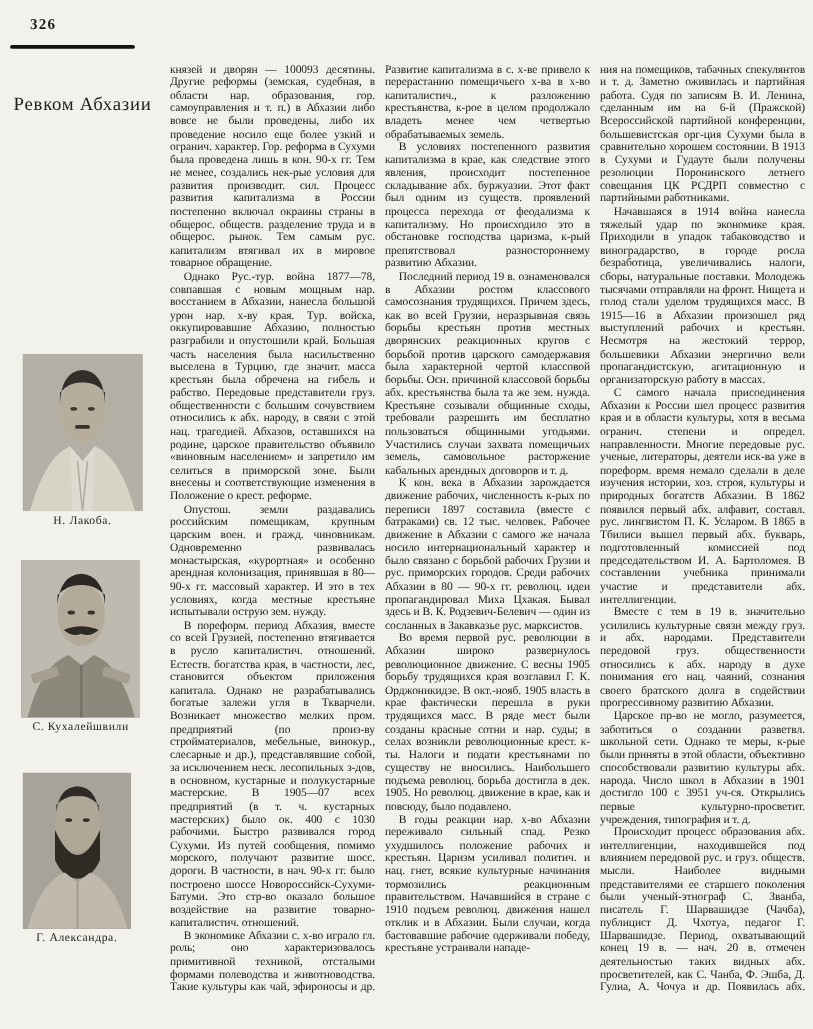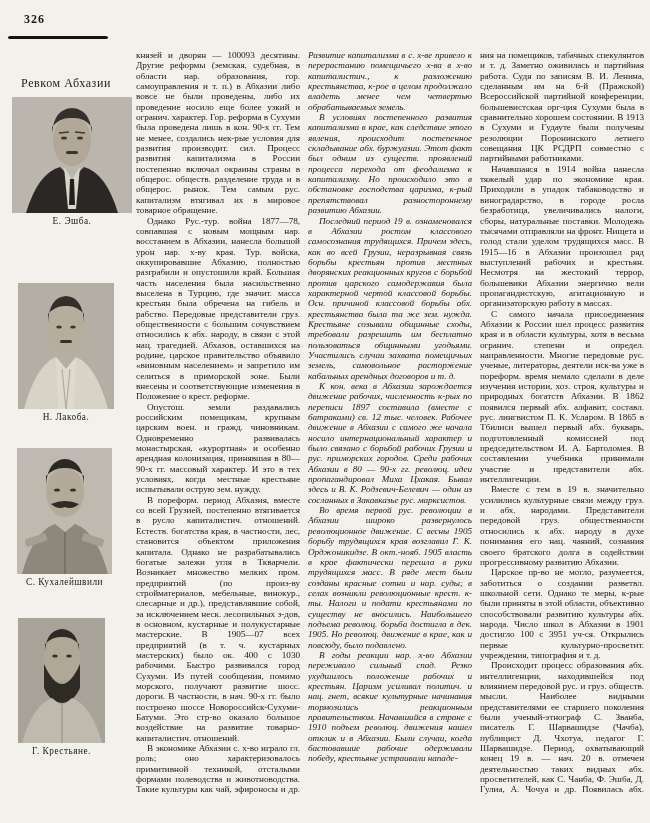--- a/index.html
+++ b/index.html
@@ -19,21 +19,21 @@
     position:absolute;left:18px;top:12px;
     font-size:12px;font-weight:bold;letter-spacing:1px;
   }
   .pagenum-rule{
     position:absolute;left:2px;top:36px;width:100px;height:3px;
     background:#15130f;
     border-radius:2px/1.5px;
   }
   .group-caption{
     position:absolute;left:0;top:76px;width:120px;
-    text-align:center;font-size:12px;letter-spacing:0.6px;color:#23211d;
+    text-align:center;font-size:15px;letter-spacing:0.6px;color:#23211d;
   }
   figure{margin:0;position:absolute;}
   figure .photo{
     display:block;width:100%;
     box-shadow:0 0 0 1px #8f8a80 inset;
     filter:contrast(0.95);
   }
   figcaption{
     text-align:center;font-size:9.3px;letter-spacing:0.5px;color:#23211d;
     margin-top:3px;
@@ -49,51 +49,35 @@
 
   
   .col{
     position:absolute;top:10px;height:786px;width:164px;
     overflow:hidden;
     font-size:9.2px;line-height:10.35px;
     text-align:justify;
     letter-spacing:-0.05px;
   }
   .col1{left:136px;}
-  .col2{left:308px;font-style:italic;}
+  .col2{left:308px;}
   .col3{left:480px;}
   .col p{margin:0;text-indent:11px;}
   .col p.cont{text-indent:0;margin-top:40px;}
 </style>
 </head>
 <body>
 
 <div class="page">
 
   <div class="leftrail">
     <div class="pagenum">326</div>
     <div class="pagenum-rule"></div>
     <div class="group-caption">Ревком Абхазии</div>
 
-    <figure class="fig1">
-      <svg class="photo" viewBox="0 0 120 116" preserveAspectRatio="none">
-        <rect x="0" y="0" width="120" height="116" fill="#c9c5bb"></rect>
-        <rect x="0" y="0" width="120" height="116" fill="#9a958a" opacity="0.25"></rect>
-        <ellipse cx="60" cy="44" rx="19" ry="25" fill="#b4aa99"></ellipse>
-        <path d="M40,36 Q42,12 60,11 Q78,12 80,36 L80,30 Q72,20 60,21 Q48,20 40,30 Z" fill="#312c26"></path>
-        <ellipse cx="52" cy="41" rx="3" ry="1.6" fill="#3a342c"></ellipse>
-        <ellipse cx="68" cy="41" rx="3" ry="1.6" fill="#3a342c"></ellipse>
-        <path d="M47,36 L57,35 M63,35 L73,36" stroke="#3a342c" stroke-width="1.6" fill="none"></path>
-        <rect x="54" y="54" width="12" height="3" rx="1.5" fill="#352f28"></rect>
-        <path d="M14,116 Q26,76 48,70 L60,82 L72,70 Q94,76 106,116 Z" fill="#262220"></path>
-        <path d="M52,70 L60,82 L68,70 L64,112 L56,112 Z" fill="#ded9cd"></path>
-        <path d="M58,82 L62,82 L63,108 L57,108 Z" fill="#1d1a17"></path>
-      </svg>
-      <figcaption>Е. Эшба.</figcaption>
-    </figure>
 
     <figure class="fig2">
       <svg class="photo" viewBox="0 0 96 126" preserveAspectRatio="none">
         <rect x="0" y="0" width="96" height="126" fill="#b7b2a7"></rect>
         <ellipse cx="48" cy="46" rx="18" ry="25" fill="#b9af9e"></ellipse>
         <path d="M30,40 Q31,14 48,13 Q65,14 66,40 L66,31 Q58,22 48,23 Q38,22 30,31 Z" fill="#2f2a24"></path>
         <ellipse cx="41" cy="44" rx="2.8" ry="1.5" fill="#38322a"></ellipse>
         <ellipse cx="55" cy="44" rx="2.8" ry="1.5" fill="#38322a"></ellipse>
         <rect x="42" y="57" width="12" height="3" rx="1.5" fill="#332d26"></rect>
         <path d="M6,126 Q18,82 38,74 L48,86 L58,74 Q78,82 90,126 Z" fill="#dcd7cb"></path>
@@ -124,21 +108,21 @@
         <rect x="0" y="0" width="87" height="125" fill="#aaa599"></rect>
         <ellipse cx="44" cy="40" rx="18" ry="23" fill="#b3a998"></ellipse>
         <path d="M27,32 Q29,12 44,11 Q59,12 61,32 L61,26 Q53,18 44,19 Q35,18 27,26 Z" fill="#2b2622"></path>
         <ellipse cx="37" cy="38" rx="2.8" ry="1.5" fill="#2f2a24"></ellipse>
         <ellipse cx="51" cy="38" rx="2.8" ry="1.5" fill="#2f2a24"></ellipse>
         <path d="M26,44 Q26,78 44,80 Q62,78 62,44 Q62,60 58,66 Q52,74 44,74 Q36,74 30,66 Q26,60 26,44 Z" fill="#2a251f"></path>
         <path d="M26,46 Q44,86 62,46 L62,70 Q56,84 44,85 Q32,84 26,70 Z" fill="#2a251f"></path>
         <path d="M4,125 Q14,88 34,80 L44,88 L54,80 Q74,88 84,125 Z" fill="#c3bdb0"></path>
         <path d="M44,88 L44,125" stroke="#9a9488" stroke-width="1.2"></path>
       </svg>
-      <figcaption>Г. Крестьяне.</figcaption>
+      <figcaption>Г. Александра.</figcaption>
     </figure>
   </div>
 
   <div class="col col1">
       <p class="cont">князей и дворян — 100093 десятины. Другие реформы (земская, судебная, в области нар. образования, гор. самоуправления и т. п.) в Абхазии либо вовсе не были проведены, либо их проведение носило еще более узкий и огранич. характер. Гор. реформа в Сухуми была проведена лишь в кон. 90-х гг. Тем не менее, создались нек-рые условия для развития производит. сил. Процесс развития капитализма в России постепенно включал окраины страны в общерос. обществ. разделение труда и в общерос. рынок. Тем самым рус. капитализм втягивал их в мировое товарное обращение.</p>
       <p class="">Однако Рус.-тур. война 1877—78, совпавшая с новым мощным нар. восстанием в Абхазии, нанесла большой урон нар. х-ву края. Тур. войска, оккупировавшие Абхазию, полностью разграбили и опустошили край. Большая часть населения была насильственно выселена в Турцию, где значит. масса крестьян была обречена на гибель и рабство. Передовые представители груз. общественности с большим сочувствием относились к абх. народу, в связи с этой нац. трагедией. Абхазов, оставшихся на родине, царское правительство объявило «виновным населением» и запретило им селиться в приморской зоне. Были внесены и соответствующие изменения в Положение о крест. реформе.</p>
       <p class="">Опустош. земли раздавались российским помещикам, крупным царским воен. и гражд. чиновникам. Одновременно развивалась монастырская, «курортная» и особенно арендная колонизация, принявшая в 80—90-х гг. массовый характер. И это в тех условиях, когда местные крестьяне испытывали острую зем. нужду.</p>
       <p class="">В пореформ. период Абхазия, вместе со всей Грузией, постепенно втягивается в русло капиталистич. отношений. Естеств. богатства края, в частности, лес, становится объектом приложения капитала. Однако не разрабатывались богатые залежи угля в Ткварчели. Возникает множество мелких пром. предприятий (по произ-ву стройматериалов, мебельные, винокур., слесарные и др.), представлявшие собой, за исключением неск. лесопильных з-дов, в основном, кустарные и полукустарные мастерские. В 1905—07 всех предприятий (в т. ч. кустарных мастерских) было ок. 400 с 1030 рабочими. Быстро развивался город Сухуми. Из путей сообщения, помимо морского, получают развитие шосс. дороги. В частности, в нач. 90-х гг. было построено шоссе Новороссийск-Сухуми-Батуми. Это стр-во оказало большое воздействие на развитие товарно-капиталистич. отношений.</p>
       <p class="">В экономике Абхазии с. х-во играло гл. роль; оно характеризовалось примитивной техникой, отсталыми формами полеводства и животноводства. Такие культуры как чай, эфироносы и др. почти не были известны населению Абхазии. Однако табаководство стало сферой активного коммерч. предпринимательства в с. х-ве и приобрело общеросс. значение — в 1905 по объему продукции табаководства Абхазия занимала 5-е место в империи.</p>
     </div>

